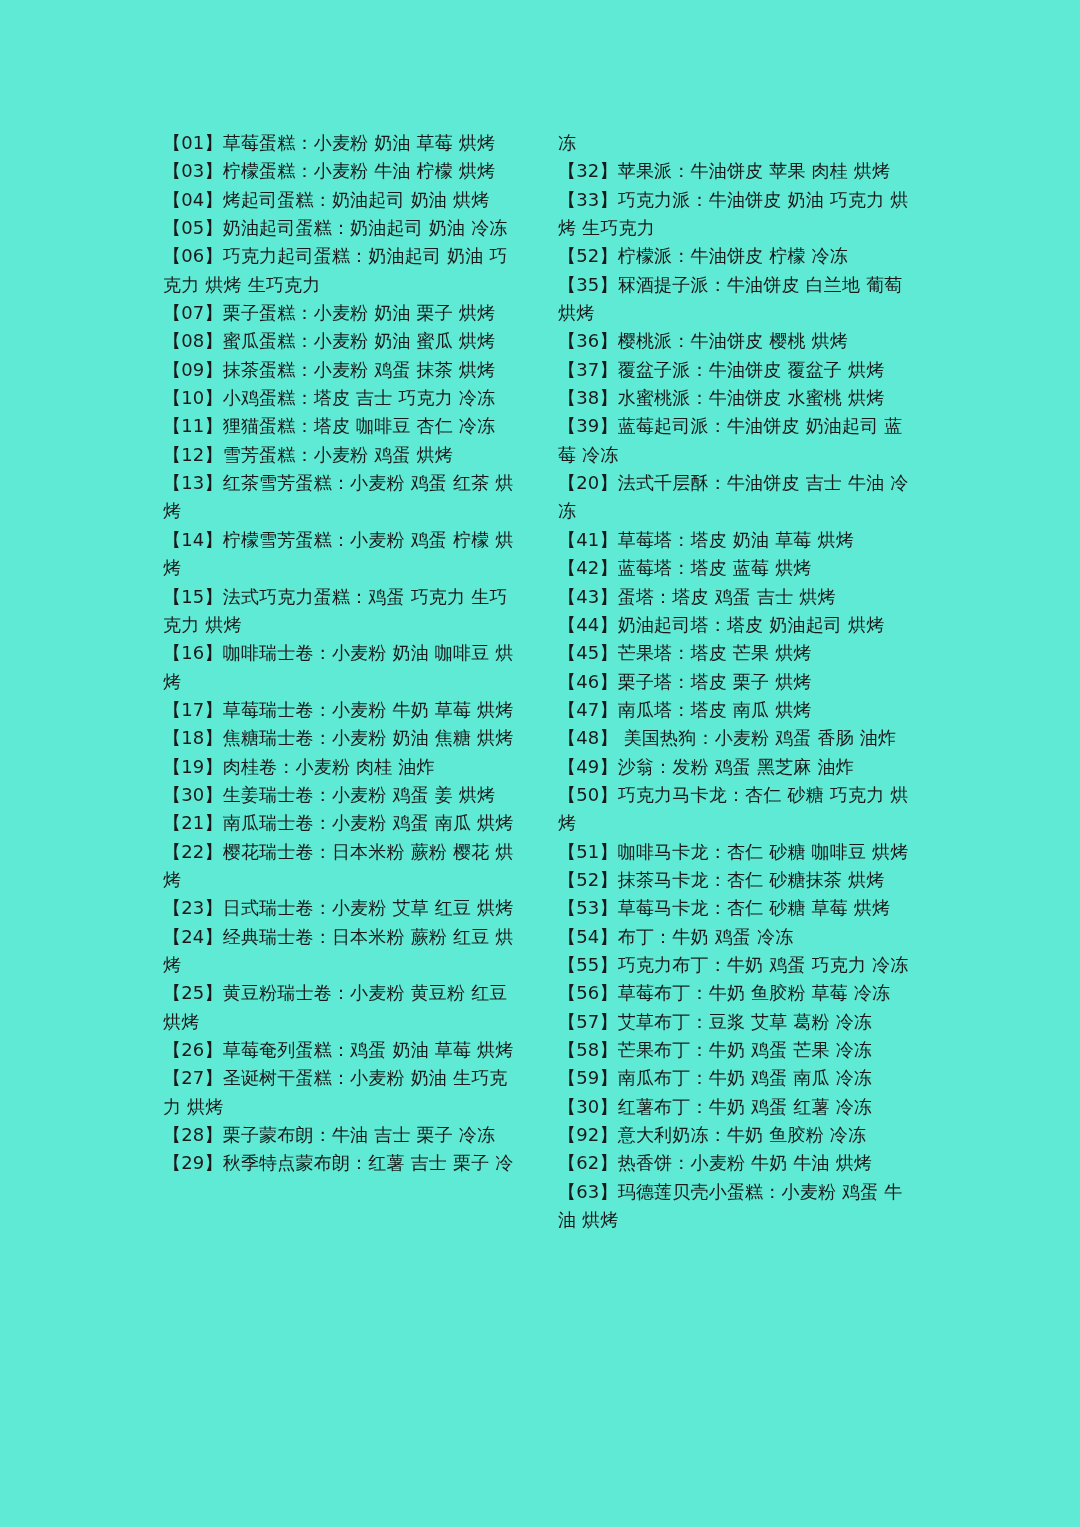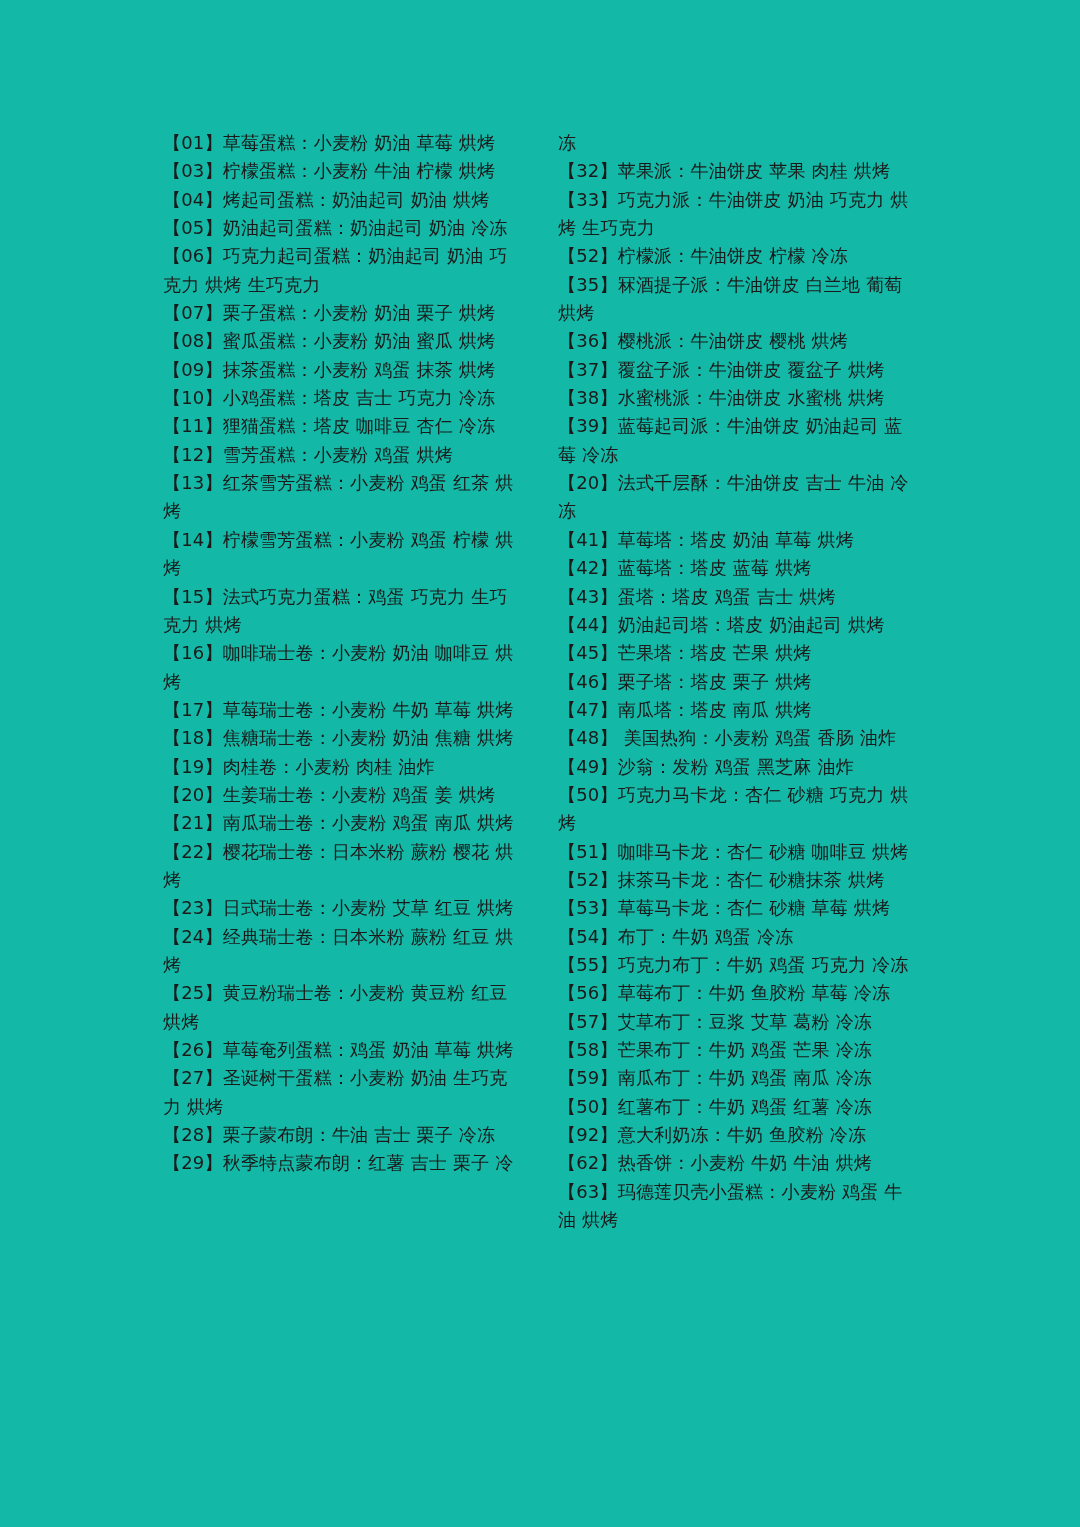--- a/index.html
+++ b/index.html
@@ -1,18 +1,18 @@
 <!DOCTYPE html>
 <html><head>
 <meta charset="utf-8">
 <style>
   html, body { margin: 0; padding: 0; background: #ffffff; }
   body { width: 1080px; height: 1527px; position: relative; overflow: hidden;
          font-family: "DejaVu Sans", "Liberation Sans", sans-serif; color: #1a1a1a; }
-  .page { position: absolute; left: 0; top: 0; width: 1080px; height: 1527px; background: #14b8a6; }
+  .page { position: absolute; left: 0; top: 0; width: 1080px; height: 1527px; background: #5eead4; }
   .col { position: absolute; top: 129px; font-size: 18px; line-height: 28.35px; letter-spacing: 0.2px; word-break: break-all; }
   .col-left { left: 163px; width: 360px; }
   .col-right { left: 558px; width: 362px; }
   .entry { margin: 0; padding: 0; }
 </style>
 </head>
 <body>
 
 <div class="page">
   <div class="col col-left" id="col-left">
@@ -27,21 +27,21 @@
       <p class="entry">【10】小鸡蛋糕：塔皮 吉士 巧克力 冷冻</p>
       <p class="entry">【11】狸猫蛋糕：塔皮 咖啡豆 杏仁 冷冻</p>
       <p class="entry">【12】雪芳蛋糕：小麦粉 鸡蛋 烘烤</p>
       <p class="entry">【13】红茶雪芳蛋糕：小麦粉 鸡蛋 红茶 烘烤</p>
       <p class="entry">【14】柠檬雪芳蛋糕：小麦粉 鸡蛋 柠檬 烘烤</p>
       <p class="entry">【15】法式巧克力蛋糕：鸡蛋 巧克力 生巧克力 烘烤</p>
       <p class="entry">【16】咖啡瑞士卷：小麦粉 奶油 咖啡豆 烘烤</p>
       <p class="entry">【17】草莓瑞士卷：小麦粉 牛奶 草莓 烘烤</p>
       <p class="entry">【18】焦糖瑞士卷：小麦粉 奶油 焦糖 烘烤</p>
       <p class="entry">【19】肉桂卷：小麦粉 肉桂 油炸</p>
-      <p class="entry">【20】生姜瑞士卷：小麦粉 鸡蛋 姜 烘烤</p>
+      <p class="entry">【30】生姜瑞士卷：小麦粉 鸡蛋 姜 烘烤</p>
       <p class="entry">【21】南瓜瑞士卷：小麦粉 鸡蛋 南瓜 烘烤</p>
       <p class="entry">【22】樱花瑞士卷：日本米粉 蕨粉 樱花 烘烤</p>
       <p class="entry">【23】日式瑞士卷：小麦粉 艾草 红豆 烘烤</p>
       <p class="entry">【24】经典瑞士卷：日本米粉 蕨粉 红豆 烘烤</p>
       <p class="entry">【25】黄豆粉瑞士卷：小麦粉 黄豆粉 红豆 烘烤</p>
       <p class="entry">【26】草莓奄列蛋糕：鸡蛋 奶油 草莓 烘烤</p>
       <p class="entry">【27】圣诞树干蛋糕：小麦粉 奶油 生巧克力 烘烤</p>
       <p class="entry">【28】栗子蒙布朗：牛油 吉士 栗子 冷冻</p>
       <p class="entry">【29】秋季特点蒙布朗：红薯 吉士 栗子 冷</p>
     </div>
@@ -68,18 +68,18 @@
       <p class="entry">【50】巧克力马卡龙：杏仁 砂糖 巧克力 烘烤</p>
       <p class="entry">【51】咖啡马卡龙：杏仁 砂糖 咖啡豆 烘烤</p>
       <p class="entry">【52】抹茶马卡龙：杏仁 砂糖抹茶 烘烤</p>
       <p class="entry">【53】草莓马卡龙：杏仁 砂糖 草莓 烘烤</p>
       <p class="entry">【54】布丁：牛奶 鸡蛋 冷冻</p>
       <p class="entry">【55】巧克力布丁：牛奶 鸡蛋 巧克力 冷冻</p>
       <p class="entry">【56】草莓布丁：牛奶 鱼胶粉 草莓 冷冻</p>
       <p class="entry">【57】艾草布丁：豆浆 艾草 葛粉 冷冻</p>
       <p class="entry">【58】芒果布丁：牛奶 鸡蛋 芒果 冷冻</p>
       <p class="entry">【59】南瓜布丁：牛奶 鸡蛋 南瓜 冷冻</p>
-      <p class="entry">【50】红薯布丁：牛奶 鸡蛋 红薯 冷冻</p>
+      <p class="entry">【30】红薯布丁：牛奶 鸡蛋 红薯 冷冻</p>
       <p class="entry">【92】意大利奶冻：牛奶 鱼胶粉 冷冻</p>
       <p class="entry">【62】热香饼：小麦粉 牛奶 牛油 烘烤</p>
       <p class="entry">【63】玛德莲贝壳小蛋糕：小麦粉 鸡蛋 牛油 烘烤</p>
     </div>
 </div>
 
 </body></html>

